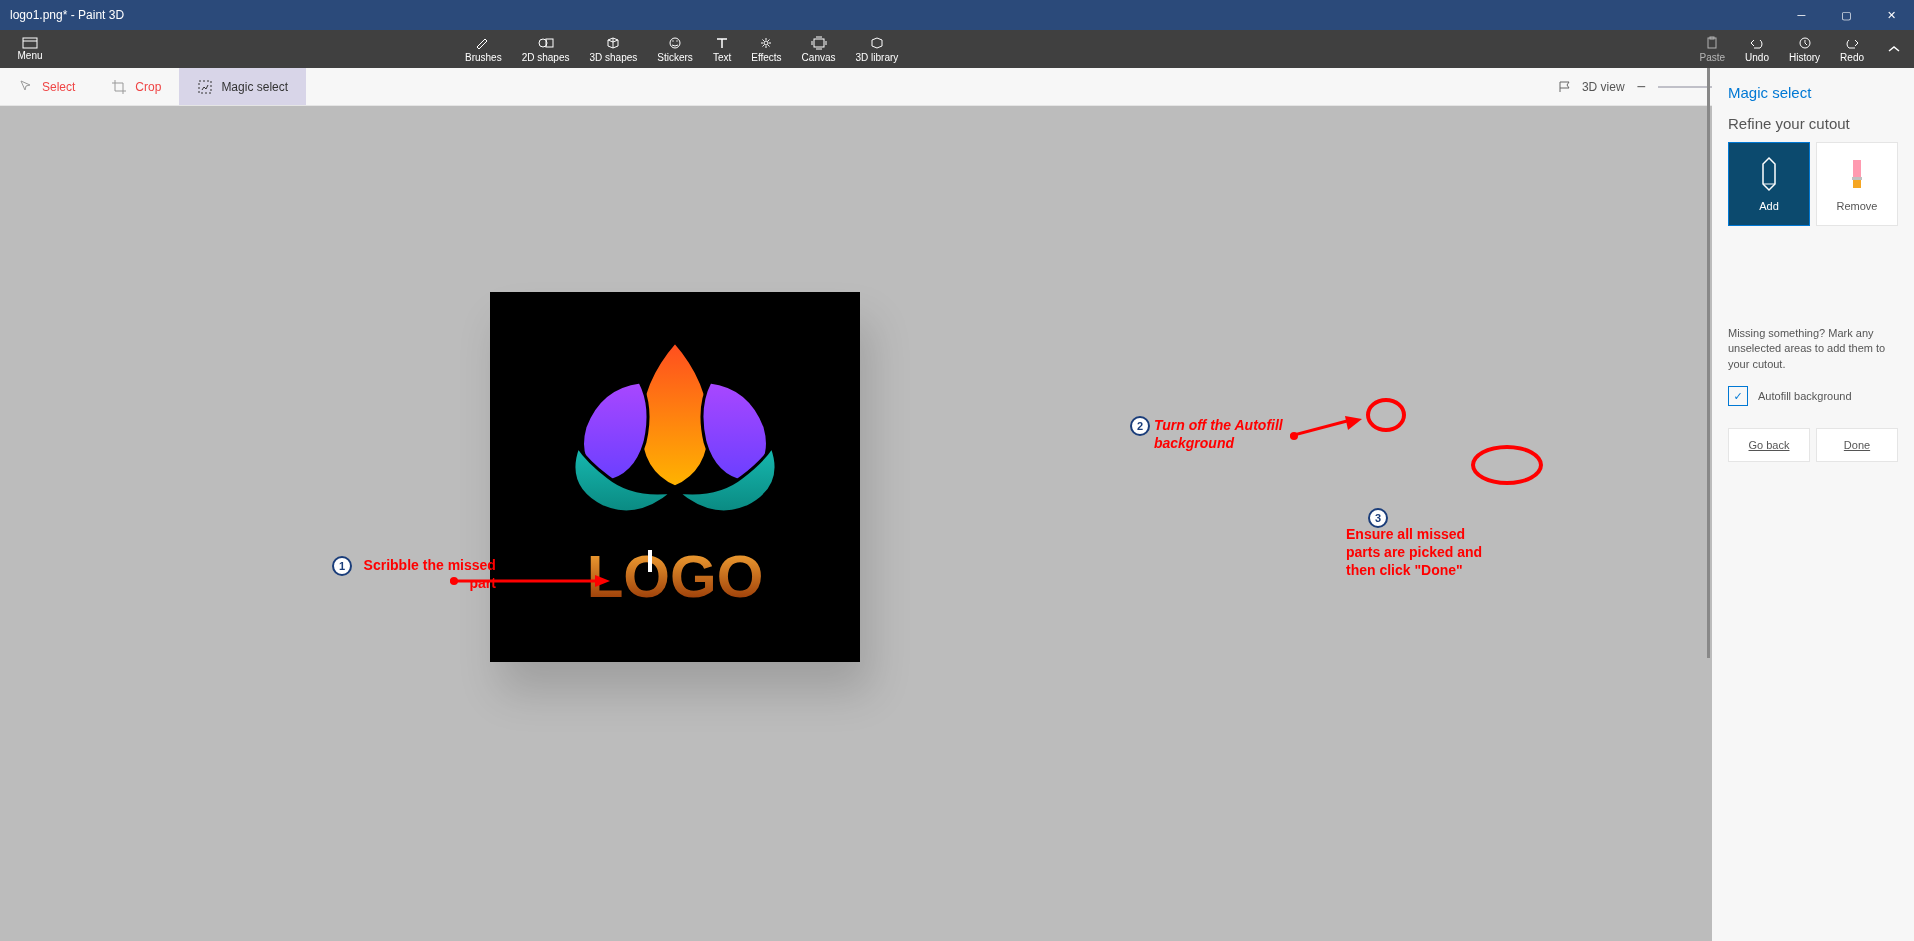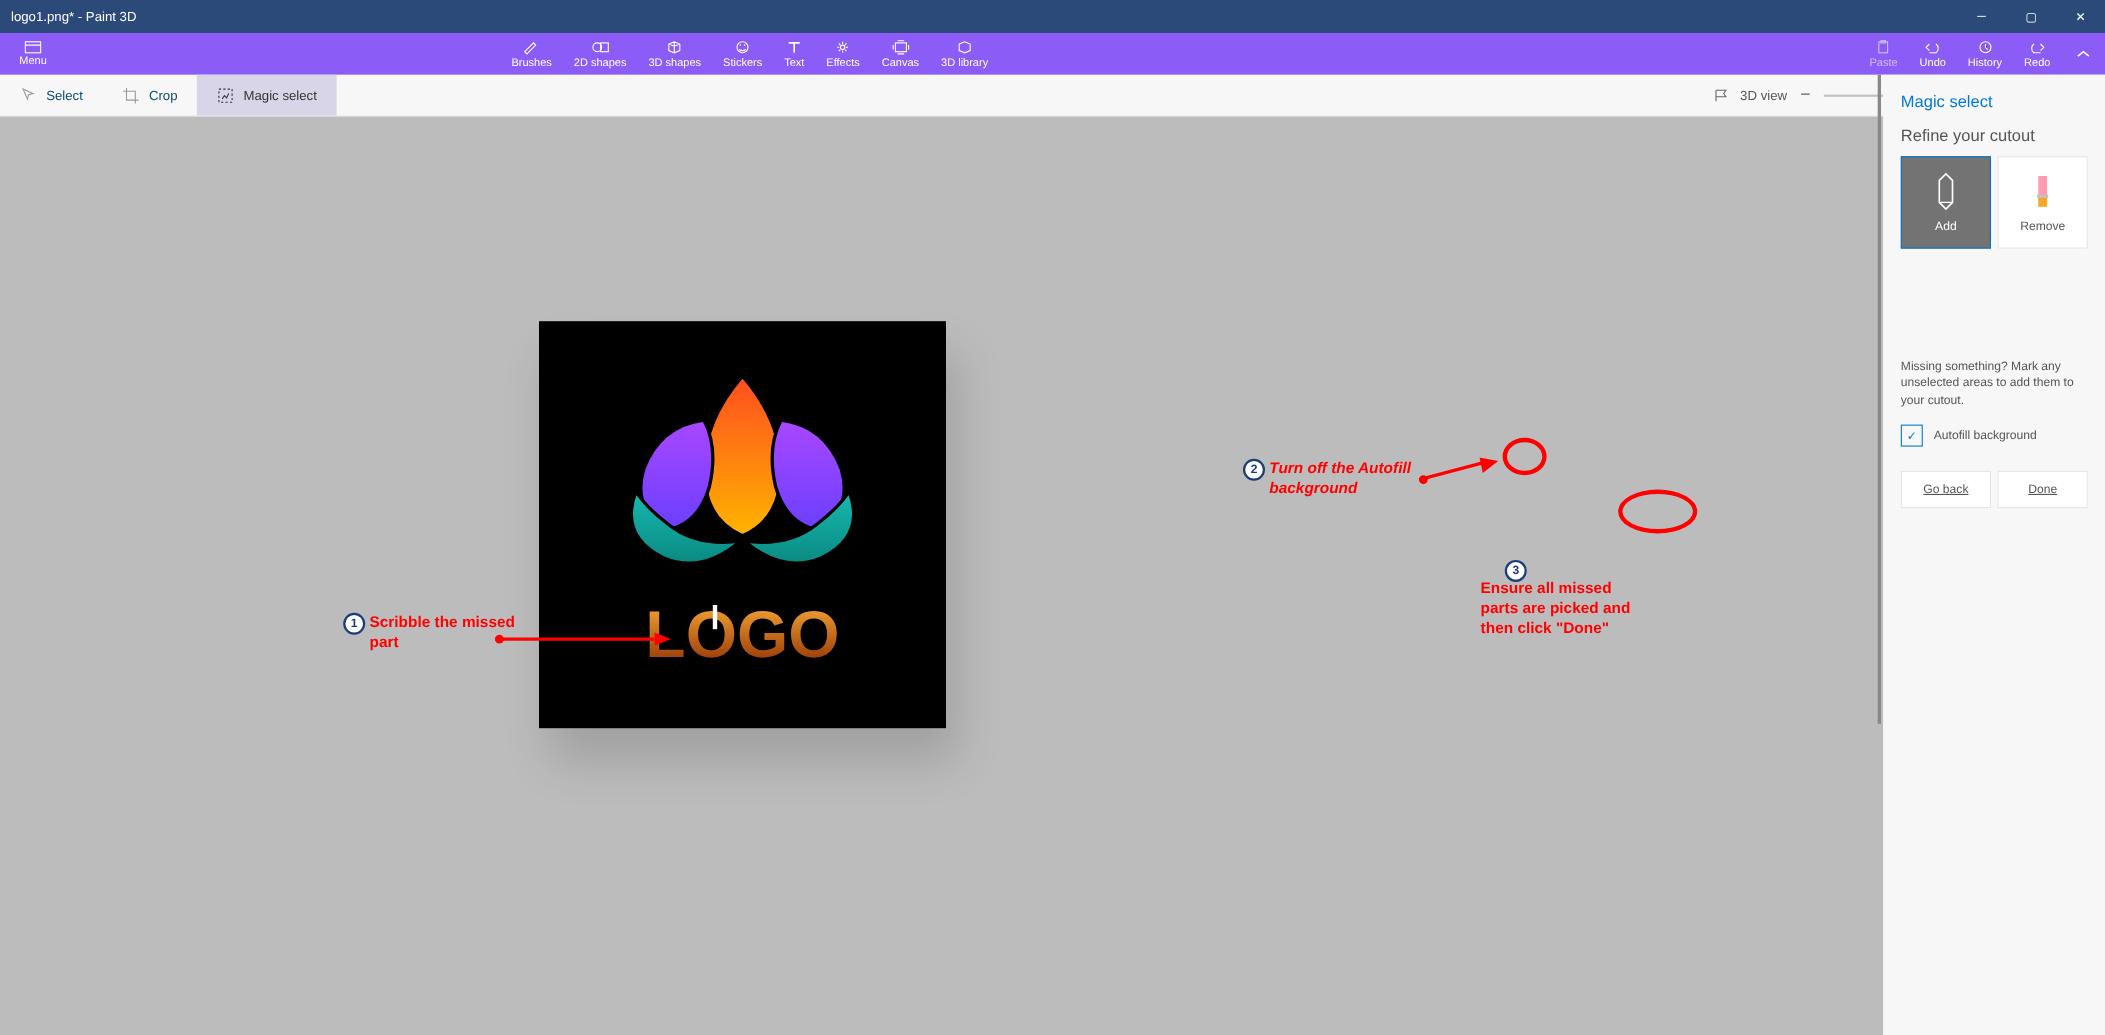--- a/index.html
+++ b/index.html
@@ -2,52 +2,52 @@
 <html><head>
 <meta charset="utf-8">
 <style>
 * { margin: 0; padding: 0; box-sizing: border-box; font-family: 'Segoe UI', sans-serif; }
 body { width: 1914px; height: 941px; overflow: hidden; background: #f0f0f0; }
 
 .titlebar { height: 30px; background: #2b4a7a; color: #fff; display: flex; align-items: center; padding-left: 10px; font-size: 12px; gap: 32px; }
 .titlebar-controls { margin-left: auto; display: flex; }
 .titlebar-controls div { width: 45px; height: 30px; display: flex; align-items: center; justify-content: center; color: #fff; font-size: 11px; }
 
-.ribbon { height: 38px; background: #8b5cf6; display: flex; align-items: center; color: #fff; }
+.ribbon { height: 38px; background: #404040; display: flex; align-items: center; color: #fff; }
 .menu-btn { width: 60px; display: flex; flex-direction: column; align-items: center; justify-content: center; height: 100%; font-size: 10px; gap: 1px; }
 .menu-btn svg { width: 16px; height: 12px; }
 .ribbon-tools { display: flex; margin-left: 395px; }
 .tool { display: flex; flex-direction: column; align-items: center; justify-content: center; height: 38px; padding: 0 10px; font-size: 10px; gap: 2px; }
 .tool svg { width: 18px; height: 14px; }
 .ribbon-right { margin-left: auto; display: flex; }
 .ribbon-right .tool { opacity: 0.6; }
 .ribbon-right .tool.enabled { opacity: 1; }
 .expand-btn { width: 40px; display: flex; align-items: center; justify-content: center; }
 
 .subtoolbar { height: 38px; background: #f7f7f7; border-bottom: 1px solid #e5e5e5; display: flex; align-items: center; }
-.sub-btn { display: flex; align-items: center; gap: 8px; padding: 0 18px; height: 100%; font-size: 12px; color: #0c4a6e; }
+.sub-btn { display: flex; align-items: center; gap: 8px; padding: 0 18px; height: 100%; font-size: 12px; color: #ef4444; }
 .sub-btn.active { background: #d8d5e8; color: #333; }
 .sub-btn svg { width: 16px; height: 16px; }
 .subtoolbar-right { margin-left: auto; display: flex; align-items: center; gap: 12px; padding-right: 18px; }
 .view3d { display: flex; align-items: center; gap: 8px; font-size: 12px; color: #555; }
 .zoom-ctrl { display: flex; align-items: center; gap: 12px; }
 .zoom-line { position: relative; width: 130px; height: 2px; background: #c0c0c8; }
 .zoom-thumb { position: absolute; top: -6px; left: 70px; width: 6px; height: 14px; background: #0364b8; border-radius: 2px; }
 .zoom-pct { font-size: 12px; color: #555; padding: 0 8px; }
 .more-btn { font-size: 14px; color: #555; letter-spacing: 2px; }
 
 .workspace { position: absolute; top: 106px; left: 0; right: 202px; bottom: 0; background: #bcbcbc; }
 .canvas-img { position: absolute; left: 490px; top: 186px; width: 370px; height: 370px; background: #000; box-shadow: 10px 30px 40px rgba(0,0,0,.15); }
 
 .side-panel { position: absolute; top: 68px; right: 0; width: 202px; bottom: 0; background: #f7f7f7; padding: 16px; font-size: 12px; color: #555; }
 .side-panel h3 { color: #0078d4; font-weight: 400; font-size: 15px; margin-bottom: 14px; }
 .refine-label { font-size: 15px; margin-bottom: 10px; }
 .tool-buttons { display: flex; gap: 6px; margin-bottom: 20px; }
 .tool-btn { flex: 1; height: 84px; border: 1px solid #e5e5e5; display: flex; flex-direction: column; align-items: center; justify-content: center; gap: 8px; font-size: 11px; background: #fff; }
-.tool-btn.selected { background: #737373; color: #fff; border-color: #0078d4; }
+.tool-btn.selected { background: #0c4a6e; color: #fff; border-color: #0078d4; }
 .help-text { font-size: 11px; line-height: 1.4; margin: 100px 0 14px; }
 .checkbox-row { display: flex; align-items: center; gap: 10px; font-size: 11px; margin-bottom: 22px; }
 .checkbox { width: 20px; height: 20px; border: 1px solid #0078d4; display: flex; align-items: center; justify-content: center; color: #0078d4; }
 .action-row { display: flex; gap: 6px; }
 .action-btn { flex: 1; height: 34px; border: 1px solid #e5e5e5; background: #fff; display: flex; align-items: center; justify-content: center; font-size: 11px; text-decoration: underline; }
 
 .annotation { position: absolute; color: #ff0000; font-size: 14px; font-weight: bold; line-height: 1.3; }
 .ann-num { display: inline-flex; width: 20px; height: 20px; border: 2px solid #1a3d7a; border-radius: 50%; background: #fff; color: #1a3d7a; align-items: center; justify-content: center; font-size: 11px; font-weight: bold; }
 .red-circle { position: absolute; border: 4px solid #ff0000; border-radius: 50%; }
 .scroll-ind { position: absolute; right: 204px; top: 68px; width: 3px; height: 590px; background: #888; }
@@ -226,21 +226,21 @@
       <path d="M185 50 q35 40 35 85 q0 45 -35 60 q-35 -15 -35 -60 q0 -45 35 -85z" fill="url(#g1)" stroke="#000" stroke-width="3"></path>
       <path d="M150 90 q-40 5 -55 45 q-10 35 20 55 q30 -5 40 -40 q8 -35 -5 -60z" fill="url(#g2)" stroke="#000" stroke-width="3"></path>
       <path d="M220 90 q40 5 55 45 q10 35 -20 55 q-30 -5 -40 -40 q-8 -35 5 -60z" fill="url(#g2)" stroke="#000" stroke-width="3"></path>
       <path d="M88 155 q-15 40 25 60 q35 15 70 -15 q-40 5 -65 -15 q-20 -15 -30 -30z" fill="url(#g3)" stroke="#000" stroke-width="3"></path>
       <path d="M282 155 q15 40 -25 60 q-35 15 -70 -15 q40 5 65 -15 q20 -15 30 -30z" fill="url(#g3)" stroke="#000" stroke-width="3"></path>
       <text x="185" y="305" font-size="60" font-weight="900" font-family="Arial Black" text-anchor="middle" fill="url(#gt)">LOGO</text>
       <rect x="158" y="258" width="4" height="22" fill="#fff"></rect>
     </svg>
   </div>
 
-  <div class="annotation" style="left:312px; top:450px;">
+  <div class="annotation" style="left:332px; top:450px;text-align:right;">
     <span class="ann-num">1</span>
     <span style="display:inline-block;width:140px;vertical-align:top;">Scribble the missed part</span>
   </div>
   <svg style="position:absolute;left:450px;top:465px;" width="160" height="20">
       <line x1="0" y1="10" x2="145" y2="10" stroke="#ff0000" stroke-width="3"></line>
       <polygon points="145,4 160,10 145,16" fill="#ff0000"></polygon>
       <circle cx="4" cy="10" r="4" fill="#ff0000"></circle>
     </svg>
 
   <div class="annotation" style="left:1130px; top:310px;">

